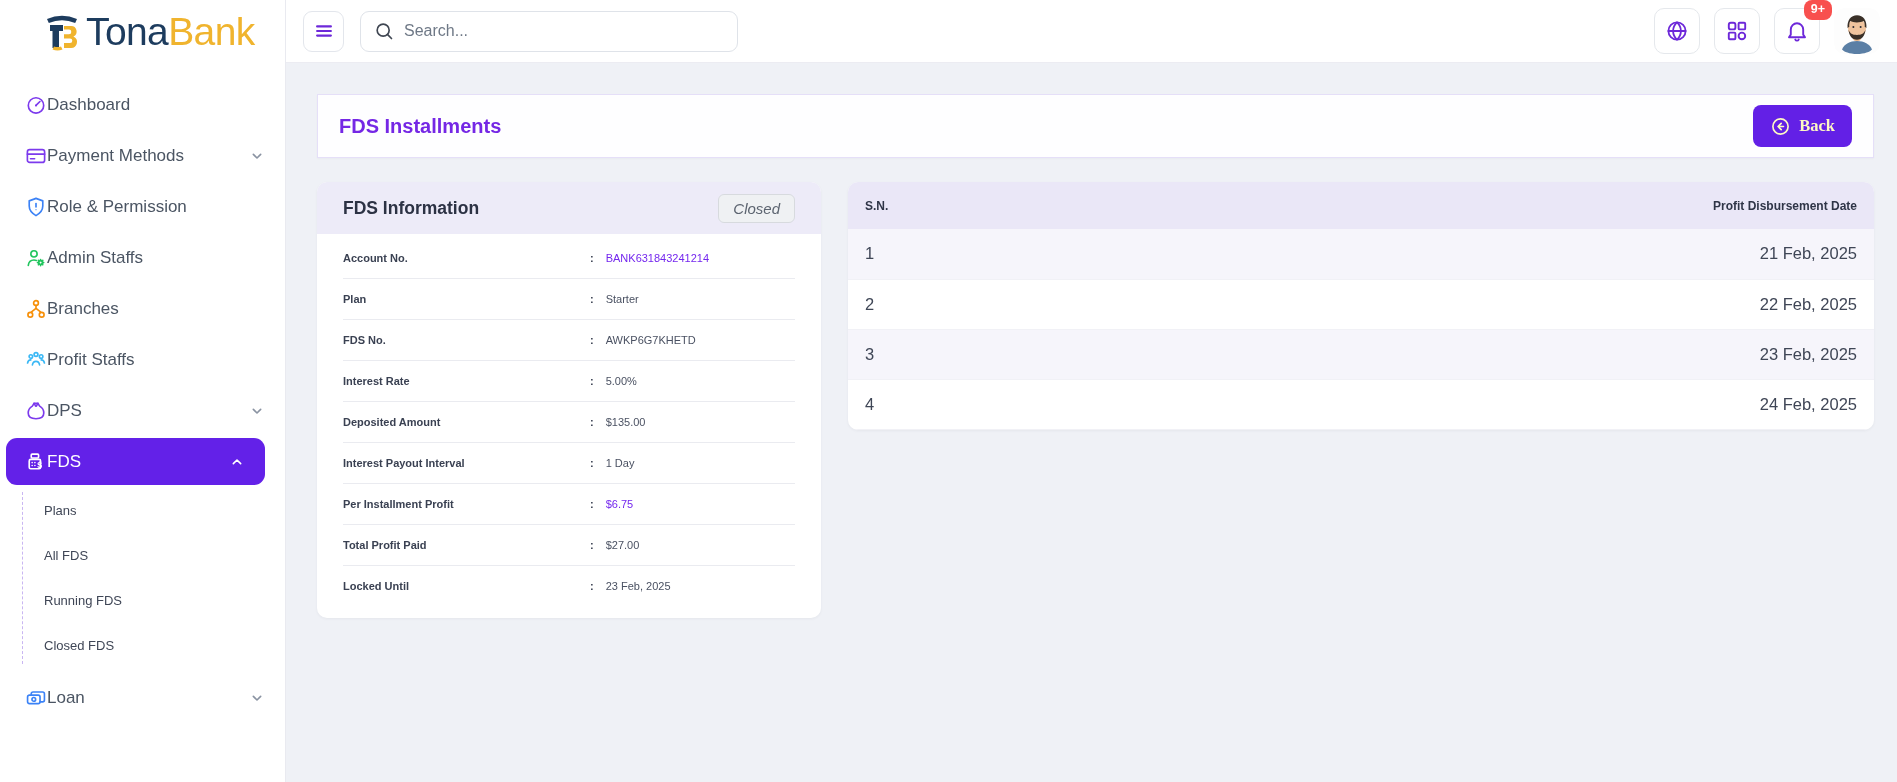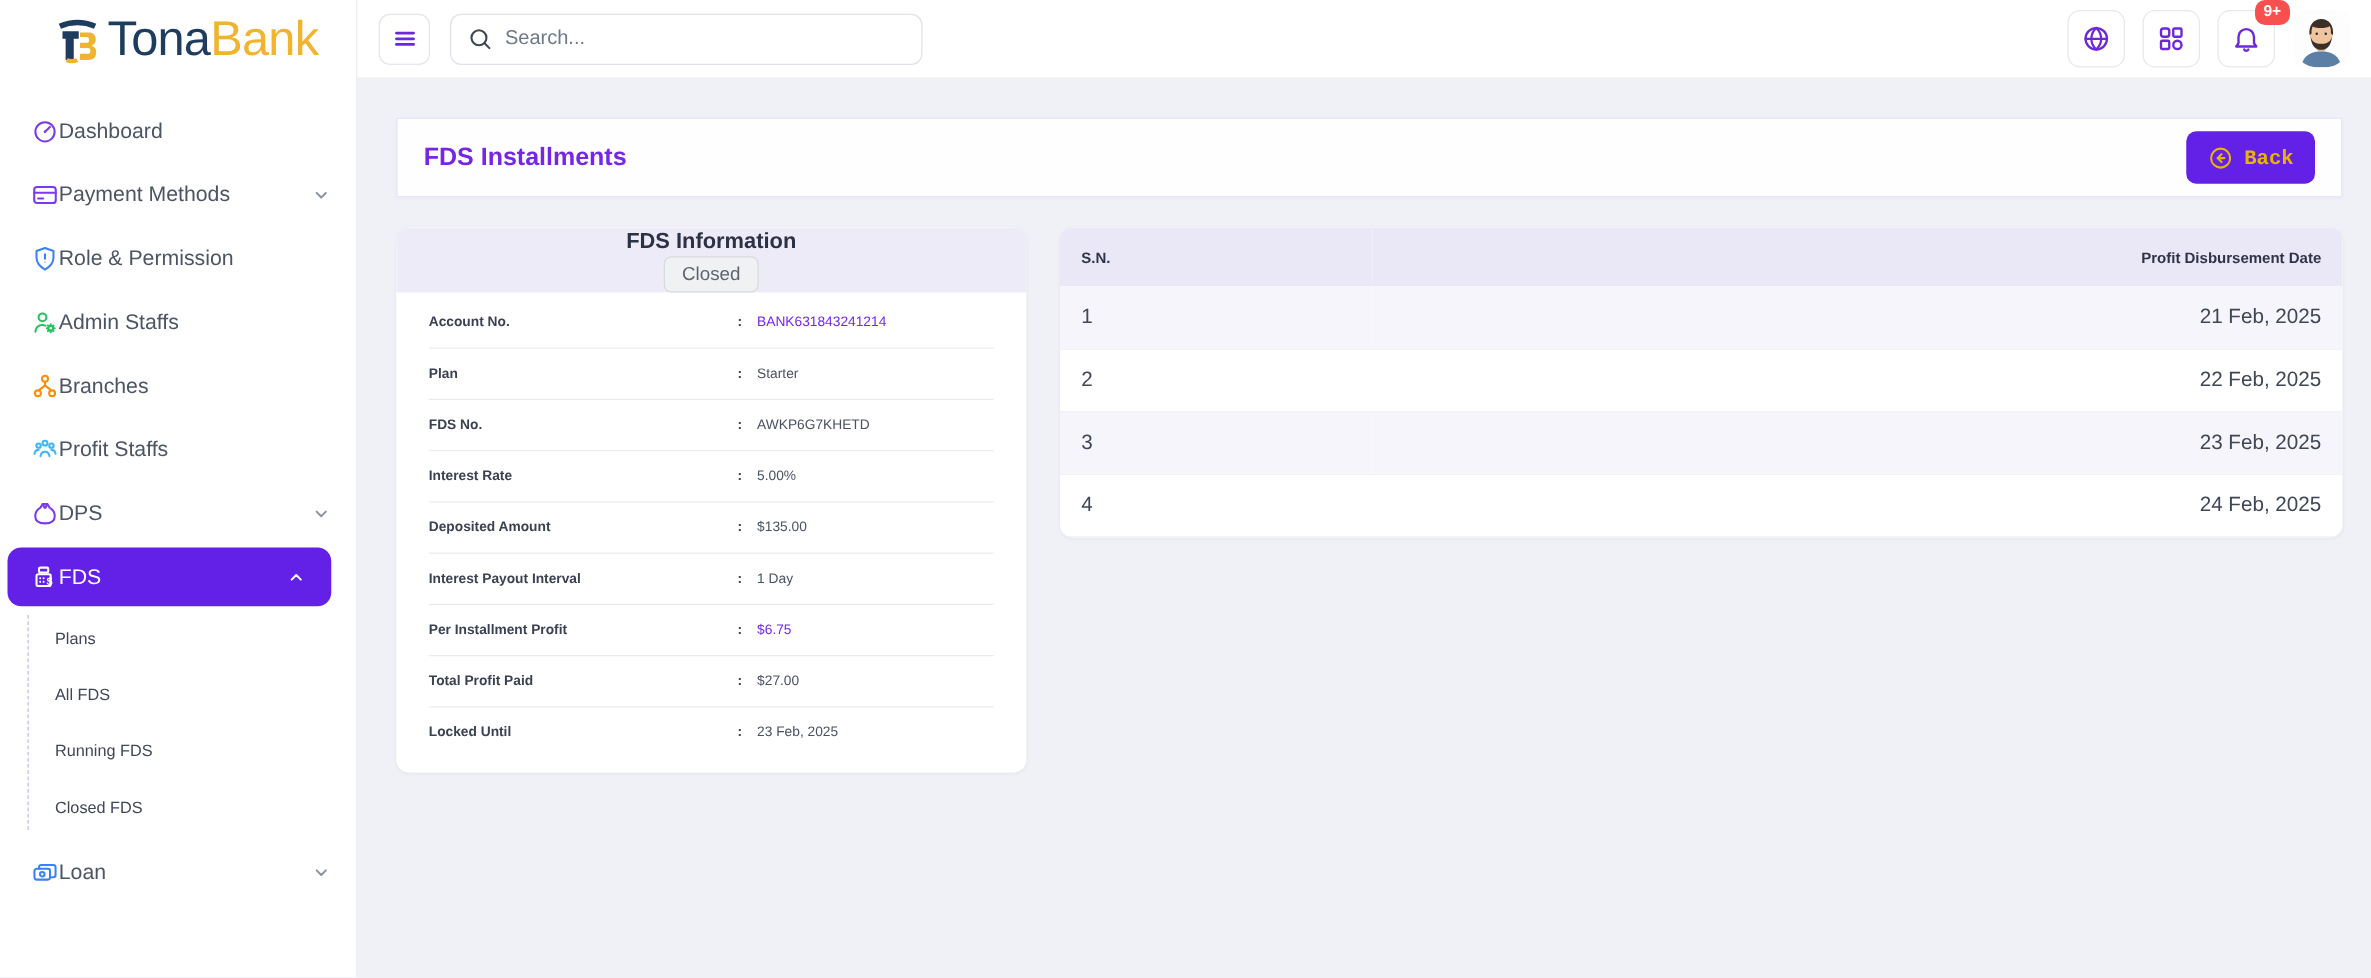--- a/index.html
+++ b/index.html
@@ -41,29 +41,29 @@
   .topbar-right { margin-left:auto; display:flex; align-items:center; gap:14px; }
   .tb-box { width:46px; height:46px; border:1px solid #e5e8ec; border-radius:10px; background:#fff; display:flex; align-items:center; justify-content:center; cursor:pointer; color:#6d28d9; position:relative; }
   .tb-box .ic { width:24px; height:24px; }
   .notif-badge { position:absolute; top:-9px; right:-13px; background:#f8504e; color:#fff; font-size:12.5px; font-weight:700; padding:3px 7px 4px; border-radius:8px; line-height:1; }
   .avatar { width:46px; height:46px; border-radius:10px; overflow:hidden; cursor:pointer; background:#fff; }
 
   
   .main { flex:1; background:#eff1f6; padding:31px 23px 0 31px; overflow:hidden; }
   .header-card { background:#fefeff; border:1px solid #e5dff8; border-radius:0; height:64px; display:flex; align-items:center; justify-content:space-between; padding:0 21px; box-shadow:0 1px 2px rgba(30,30,60,.03); }
   .page-title { color:#7527e5; font-size:20px; font-weight:700; }
-  .back-btn { background:#6320e6; color:#eab308; border:none; border-radius:8px; height:42px; padding:0 17px; display:flex; align-items:center; gap:8px; font-size:16.5px; font-weight:600; cursor:pointer; font-family:Liberation Mono, monospace; }
+  .back-btn { background:#6320e6; color:#fef9c3; border:none; border-radius:8px; height:42px; padding:0 17px; display:flex; align-items:center; gap:8px; font-size:16.5px; font-weight:600; cursor:pointer; font-family:Liberation Serif, serif; }
   .back-btn .ic { width:21px; height:21px; }
 
   .content-row { display:flex; gap:27px; margin-top:24px; align-items:flex-start; }
 
   .info-card { width:504px; min-width:504px; background:#fff; border-radius:10px; overflow:hidden; box-shadow:0 1px 3px rgba(30,30,60,.05); }
-  .info-head { background:#edebf8; height:52px; display:flex; align-items:center; justify-content:space-between; padding:0 26px;flex-direction:column; }
+  .info-head { background:#edebf8; height:52px; display:flex; align-items:center; justify-content:space-between; padding:0 26px; }
   .info-title { font-size:17.5px; font-weight:700; color:#2c3244; }
-  .status-badge { background:#eff1f3; border:1px solid #d7dade; border-radius:6px; padding:5px 14px; font-size:15px; color:#5c6470; }
+  .status-badge { background:#eff1f3; border:1px solid #d7dade; border-radius:6px; padding:5px 14px; font-size:15px; color:#5c6470;font-style:italic; }
   .info-body { padding:4px 26px 12px; }
   .field-row { display:flex; align-items:center; padding:14px 0; border-bottom:1px solid #eaebf0; font-size:11px; }
   .field-row:last-child { border-bottom:none; }
   .field-label { width:247px; min-width:247px; font-weight:700; color:#3a4152; }
   .field-colon { font-weight:700; color:#3a4152; margin-right:12px; }
   .field-value { color:#4a5162; }
   .field-value.link { color:#7427ee; }
 
   .table-card { flex:1; background:#fff; border-radius:10px; overflow:hidden; box-shadow:0 1px 3px rgba(30,30,60,.05); }
   .table-card table { width:100%; border-collapse:collapse; }

